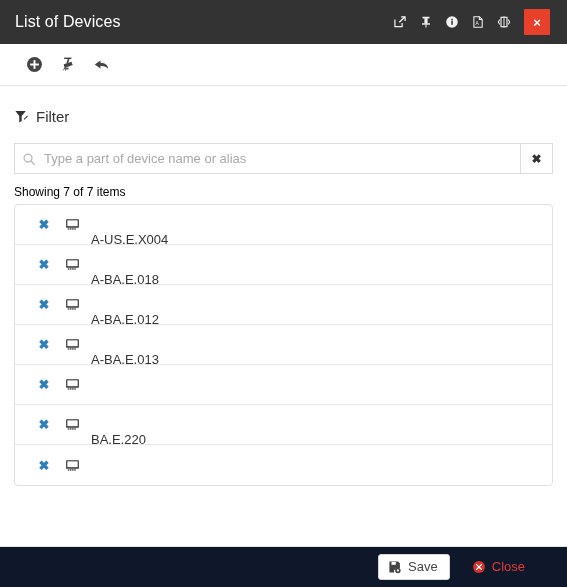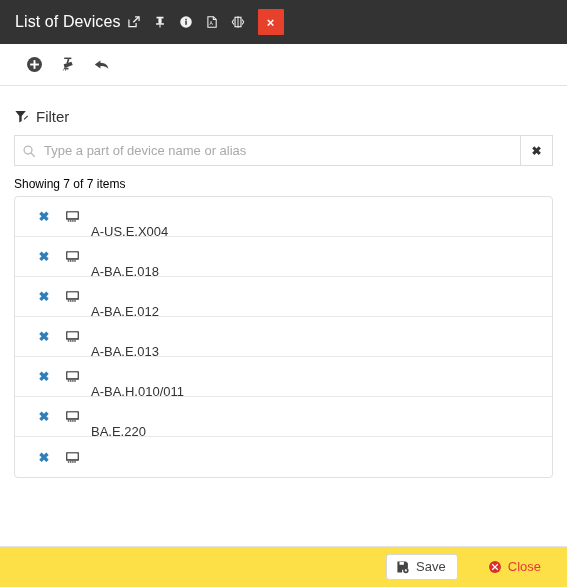--- a/index.html
+++ b/index.html
@@ -23,20 +23,21 @@
     background: #ffffff;
     position: relative;
   }
 
   
   .titlebar {
     height: 44px;
     background: #333333;
     display: flex;
     align-items: center;
+    justify-content: space-between;
     flex: 0 0 auto;
     padding: 0 8px 0 15px;
     box-sizing: border-box;
   }
   .title-text {
     color: #ffffff;
     font-size: 16px;
     line-height: 1;
     letter-spacing: .1px;
     white-space: nowrap;
@@ -100,21 +101,21 @@
   .content {
     flex: 1 1 auto;
     padding: 0 14px;
     box-sizing: border-box;
     overflow: hidden;
   }
   .filter-header {
     display: flex;
     align-items: center;
     margin-top: 22px;
-    margin-bottom: 10px;
+    margin-bottom: 18px;
     gap: 7px;
     text-align: center;
   }
   .filter-label {
     font-size: 15px;
     color: #333333;
   }
   .filter-icon { color: #333333; display: flex; }
 
   .input-group {
@@ -214,24 +215,24 @@
   }
 
   
   .footer {
     flex: 0 0 auto;
     height: 41px;
     border-top: 1px solid #e3e3e3;
     display: flex;
     align-items: center;
     justify-content: flex-end;
-    padding-right: 16px;
-    gap: 20px;
-    box-sizing: border-box;
-    background: #fde047;
+    padding-right: 32px;
+    gap: 12px;
+    box-sizing: border-box;
+    background: #0f172a;
   }
   .btn-save {
     display: flex;
     align-items: center;
     gap: 6px;
     border: 1px solid #d6d6d6;
     background: #ffffff;
     border-radius: 3px;
     padding: 4px 11px 4px 9px;
     font-size: 13px;
@@ -425,21 +426,20 @@
           <span class="row-device-icon">
             <svg width="15" height="15" viewBox="0 0 16 16" fill="currentColor">
               <rect x="1.2" y="2.4" width="13.6" height="9.0" rx="0.6"></rect>
               <rect x="2.5" y="3.6" width="11" height="6.2" fill="#ffffff"></rect>
               <rect x="3.0" y="12.0" width="1.6" height="1.5"></rect>
               <rect x="5.3" y="12.0" width="1.6" height="1.5"></rect>
               <rect x="7.6" y="12.0" width="1.6" height="1.5"></rect>
               <rect x="9.9" y="12.0" width="1.6" height="1.5"></rect>
             </svg>
           </span>
-          <span class="row-name">A-BA.H.010/011</span>
         </div>
         <div class="device-row">
           <span class="row-remove">✖</span>
           <span class="row-device-icon">
             <svg width="15" height="15" viewBox="0 0 16 16" fill="currentColor">
               <rect x="1.2" y="2.4" width="13.6" height="9.0" rx="0.6"></rect>
               <rect x="2.5" y="3.6" width="11" height="6.2" fill="#ffffff"></rect>
               <rect x="3.0" y="12.0" width="1.6" height="1.5"></rect>
               <rect x="5.3" y="12.0" width="1.6" height="1.5"></rect>
               <rect x="7.6" y="12.0" width="1.6" height="1.5"></rect>

